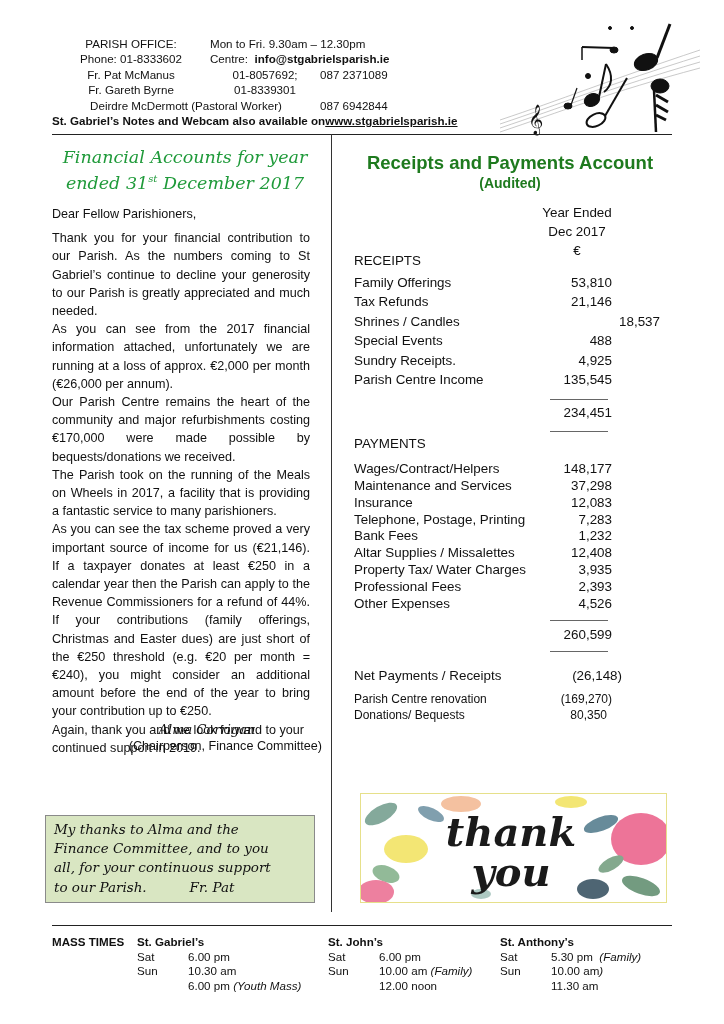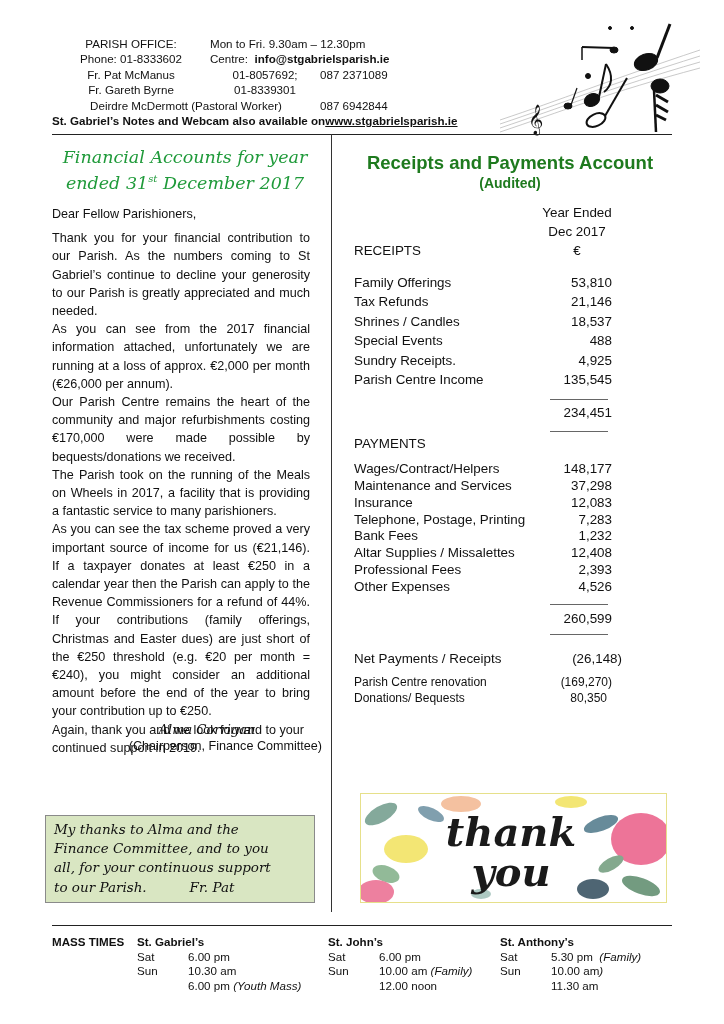--- a/index.html
+++ b/index.html
@@ -136,33 +136,33 @@
 <div id="title-right" class="abs">
   <div id="tr-main">Receipts and Payments Account</div>
   <div id="tr-sub">(Audited)</div>
 </div>
 
 <div id="acct" class="abs">
   <div style="position:relative;height:58px;">
     <div class="yearhdr" style="top:0">Year Ended</div>
     <div class="yearhdr" style="top:19px">Dec 2017</div>
     <div class="yearhdr" style="top:38px">€</div>
-    <div style="position:absolute;left:0;top:38px;line-height:19.4px">RECEIPTS</div>
+    <div style="position:absolute;left:0;top:48px;line-height:19.4px">RECEIPTS</div>
   </div>
   <div style="height:12px"></div>
   <div id="receipts-list">
       <div class="arow" style="height: 19.4px; line-height: 19.4px;">
         <span class="lbl">Family Offerings</span>
         <span class="val">53,810</span>
       </div>
       <div class="arow" style="height: 19.4px; line-height: 19.4px;">
         <span class="lbl">Tax Refunds</span>
         <span class="val">21,146</span>
       </div>
-      <div class="arow" style="height: 19.4px; line-height: 19.4px;">
+      <div class="arow" style="height: 19.4px; line-height: 19.4px; gap: 48px;">
         <span class="lbl">Shrines / Candles</span>
         <span class="val">18,537</span>
       </div>
       <div class="arow" style="height: 19.4px; line-height: 19.4px;">
         <span class="lbl">Special Events</span>
         <span class="val">488</span>
       </div>
       <div class="arow" style="height: 19.4px; line-height: 19.4px;">
         <span class="lbl">Sundry Receipts.</span>
         <span class="val">4,925</span>
@@ -200,20 +200,24 @@
         <span class="lbl">Telephone, Postage, Printing</span>
         <span class="val">7,283</span>
       </div>
       <div class="arow" style="height: 16.8px; line-height: 16.8px;">
         <span class="lbl">Bank Fees</span>
         <span class="val">1,232</span>
       </div>
       <div class="arow" style="height: 16.8px; line-height: 16.8px;">
         <span class="lbl">Altar Supplies / Missalettes</span>
         <span class="val">12,408</span>
+      </div>
+      <div class="arow" style="height: 16.8px; line-height: 16.8px;">
+        <span class="lbl">Property Tax/ Water Charges</span>
+        <span class="val">3,935</span>
       </div>
       <div class="arow" style="height: 16.8px; line-height: 16.8px;">
         <span class="lbl">Professional Fees</span>
         <span class="val">2,393</span>
       </div>
       <div class="arow" style="height: 16.8px; line-height: 16.8px;">
         <span class="lbl">Other Expenses</span>
         <span class="val">4,526</span>
       </div>
     </div>

